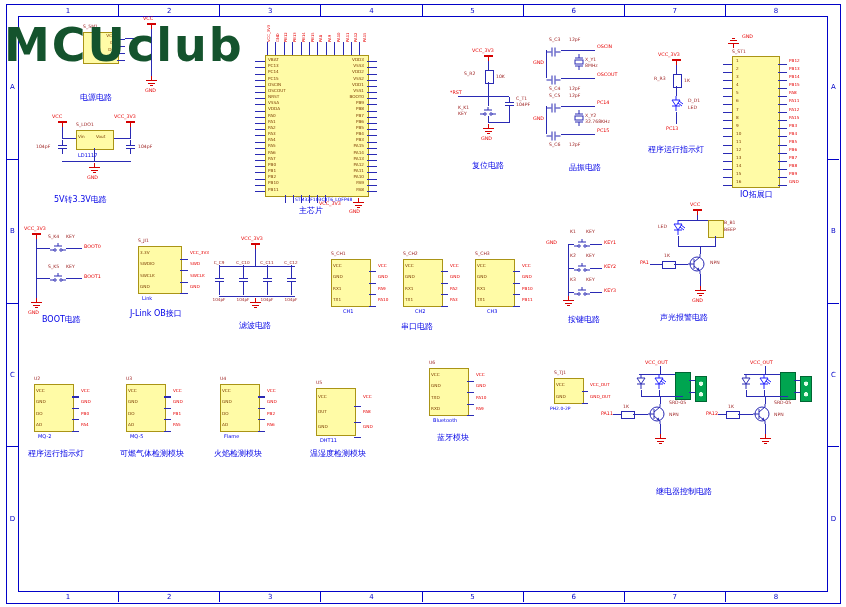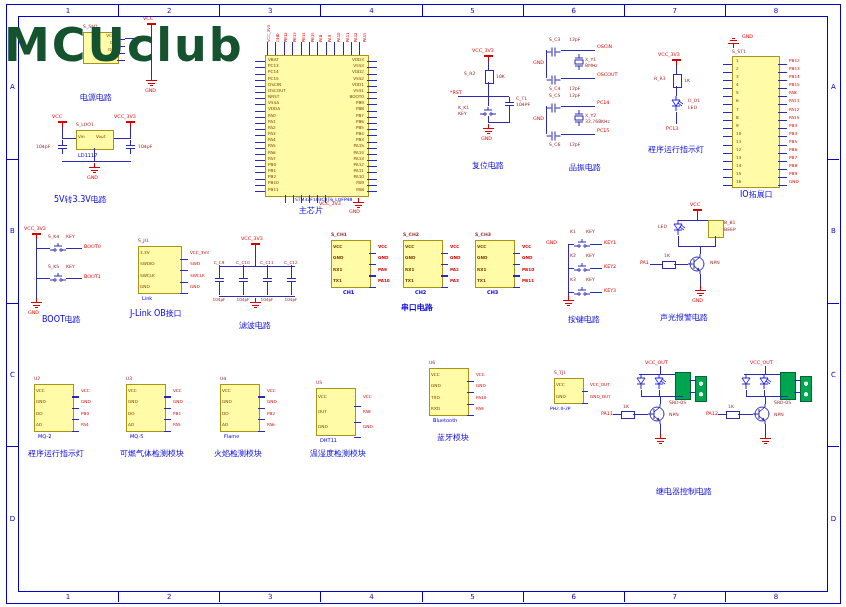--- a/index.html
+++ b/index.html
@@ -450,21 +450,21 @@
         <span>C_C12</span>
         <span class="capv"></span>
         <span style="margin-top:2px;">104pF</span>
       </div>
       </div>
     <div class="w" style="left:16px;top:60px;width:76px;height:1px;"></div>
     <div class="gnd" style="left:47px;top:62px;"></div>
     <div class="caption" style="left:36px;top:84px;">滤波电路</div>
   </div>
 
-  <div class="blk" style="left:323px;top:232px;width:215px;height:82px;font-weight:bold;">
+  <div class="blk" style="left:323px;top:251px;width:215px;height:82px;">
 
     <div class="ref" style="left:8px;top:0;">S_CH1</div>
     <div class="ic" style="left:8px;top:8px;width:38px;height:46px;"></div>
     <div style="position:absolute;left:46px;top:12px;width:7px;height:44px;background:repeating-linear-gradient(0deg,#2a2ab4 0 1px,transparent 1px 11.5px);"></div>
     <div class="pincol" style="left:10px;top:9px;width:34px;">
         <div class="prow h11">VCC</div>
         <div class="prow h11">GND</div>
         <div class="prow h11">RX1</div>
         <div class="prow h11">TX1</div>
       </div>

